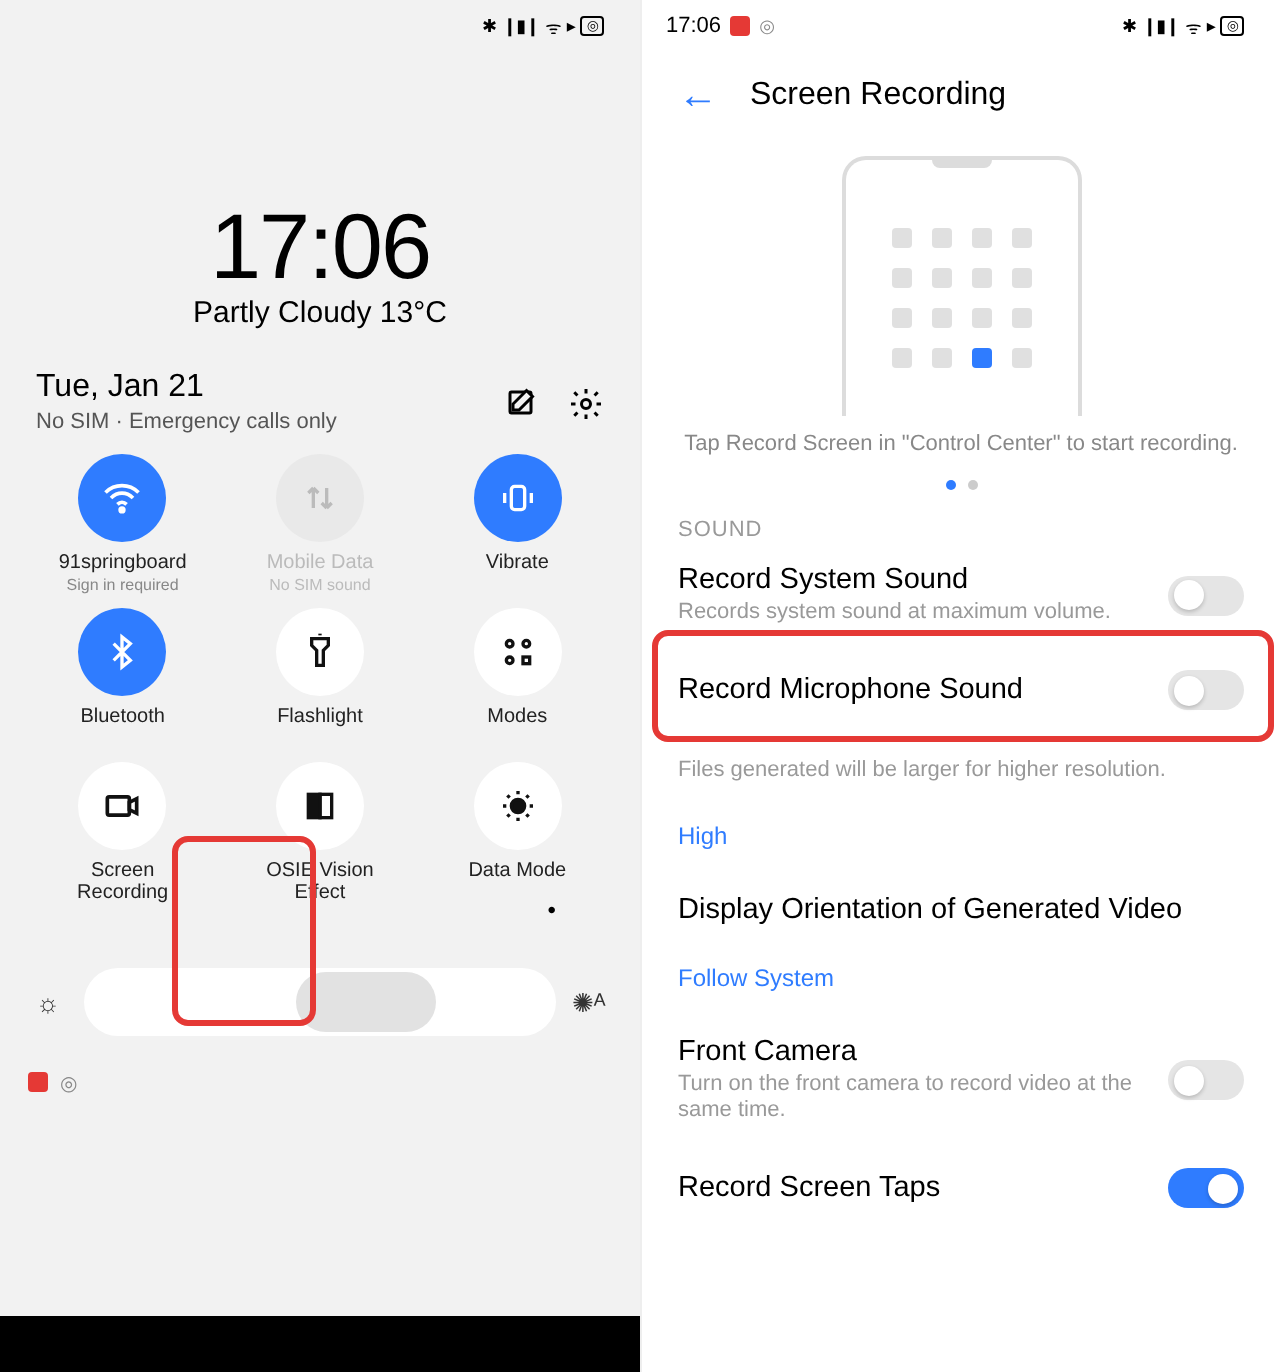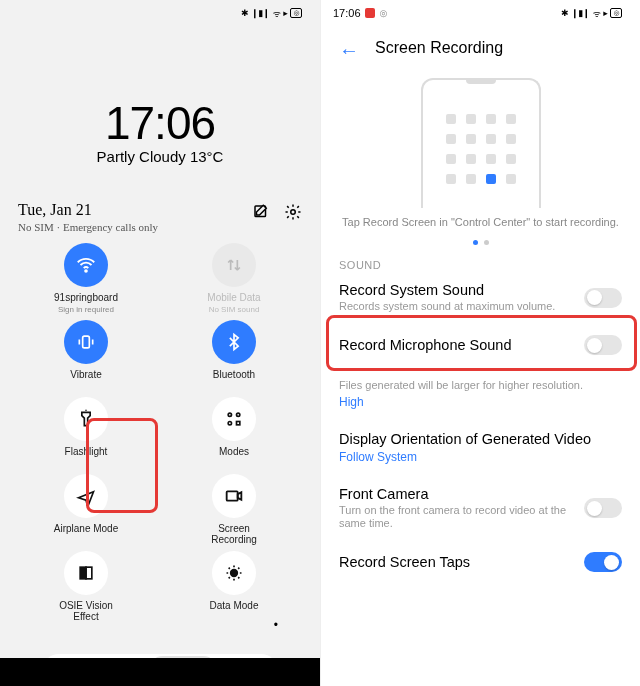--- a/index.html
+++ b/index.html
@@ -31,30 +31,30 @@
   .status-right span { font-size: 9px; }
   .right .status-bar { justify-content: space-between; }
   .right .status-left-group { display: flex; align-items: center; gap: 4px; }
   .rec-dot { width: 10px; height: 10px; background:#e53935; border-radius:2px; display:inline-block; }
   .mini-icon { width:10px;height:10px; display:inline-flex; align-items:center; justify-content:center; font-size:9px; }
   
   .clock-block { text-align: center; margin-top: 70px; }
   .clock-time { font-size: 46px; font-weight: 400; letter-spacing: -1px; }
   .weather { font-size: 15px; margin-top: -2px;}
   
-  .date-row { display:flex; justify-content:space-between; align-items:flex-start; padding: 0 18px; margin-top: 36px; font-family: Liberation Serif, serif;}
+  .date-row { display:flex; justify-content:space-between; align-items:center; padding: 0 18px; margin-top: 20px;}
   .date-label { font-size: 16px; font-weight: 500; }
   .sim-label { font-size: 11px; color:#555; margin-top:2px;}
   .date-icons { display:flex; gap:14px; padding-top:2px;}
   .circ { width:18px;height:18px; display:flex;align-items:center;justify-content:center;}
   
   .qs-grid {
     padding: 10px 12px 0 12px;
     display:grid;
-    grid-template-columns: repeat(2, 1fr);
+    grid-template-columns: repeat(3, 1fr);
     row-gap: 6px;
   }
   .qs-tile { display:flex;flex-direction:column;align-items:center; }
   .qs-circle {
     width:44px;height:44px;border-radius:50%;
     display:flex;align-items:center;justify-content:center;
     background:#fff;
   }
   .qs-circle.on { background:#2f7cff; color:#fff;}
   .qs-circle.off { background:#fff; color:#111;}
@@ -107,21 +107,21 @@
   .pg.active { background:#2f7cff;}
   .section-label { font-size:11px; color:#999; padding:0 18px; margin-top:4px; letter-spacing:0.5px;}
   .setting-row {
     display:flex; justify-content:space-between; align-items:center;
     padding:11px 18px 11px 18px;
     position:relative;
   }
   .setting-text { flex:1; padding-right:10px;}
   .setting-title { font-size:14.5px; color:#000;}
   .setting-desc { font-size:11px; color:#999; margin-top:2px; line-height:13px;}
-  .setting-link { font-size:12px; color:#2f7cff; margin-top:3px;}
+  .setting-link { font-size:12px; color:#2f7cff; margin-top:19px;}
   .toggle {
     width:38px;height:20px;border-radius:10px;background:#e5e5e5;position:relative;flex-shrink:0;
   }
   .toggle::after{
     content:'';position:absolute;width:15px;height:15px;border-radius:50%;background:#fff;
     top:2.5px; left:3px; box-shadow:0 1px 2px rgba(0,0,0,.2);
   }
   .toggle.on{ background:#2f7cff;}
   .toggle.on::after{ left:20px;}
   .hl-right { left:326px; top:315px; width:311px; height:56px; border-radius:8px;}
@@ -220,28 +220,20 @@
       <div class="qs-circle off">
           <svg width="20" height="20" viewBox="0 0 24 24" fill="none" stroke="#111" stroke-width="2">
             <circle cx="7" cy="7" r="2"></circle>
             <circle cx="17" cy="7" r="2"></circle>
             <circle cx="7" cy="17" r="2"></circle>
             <rect x="15" y="15" width="4" height="4"></rect>
           </svg>
         </div>
       <div class="qs-label">Modes</div>
     </div>
-    <div class="qs-tile">
-      <div class="qs-circle off">
-          <svg width="20" height="20" viewBox="0 0 24 24" fill="none" stroke="#111" stroke-width="2">
-            <path d="M3 14l18-7-7 18-2-8z"></path>
-          </svg>
-        </div>
-      <div class="qs-label">Airplane Mode</div>
-    </div>
 
     <div class="qs-tile">
       <div class="qs-circle off">
           <svg width="22" height="22" viewBox="0 0 24 24" fill="none" stroke="#111" stroke-width="2">
             <rect x="4" y="7" width="12" height="10" rx="1"></rect>
             <path d="M16 10l4-2v8l-4-2z"></path>
           </svg>
         </div>
       <div class="qs-label"><span style="display:inline-block;max-width:60px;">Screen Recording</span></div>
     </div>

